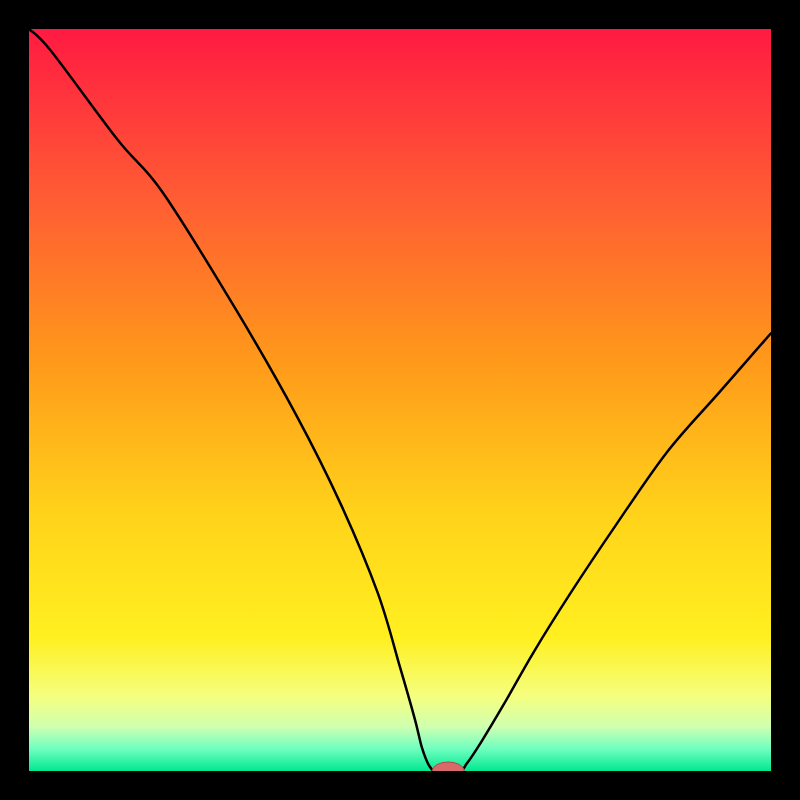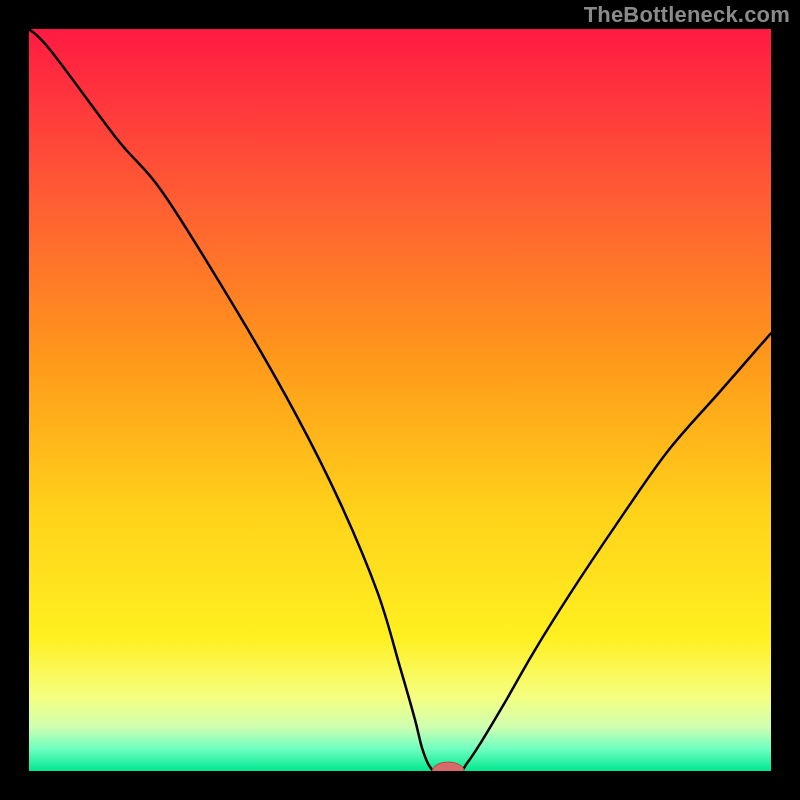--- a/index.html
+++ b/index.html
@@ -36,21 +36,20 @@
   }
   svg {
     display: block;
     width: 742px;
     height: 742px;
   }
 </style>
 </head>
 <body>
 <div class="frame">
-  <div class="watermark">TheBottleneck.com</div>
   <div class="plot">
     <svg viewBox="0 0 742 742">
       <defs>
         <linearGradient id="bg-grad" x1="0" y1="0" x2="0" y2="1">
           <stop id="g0" offset="0%" stop-color="#ff1a42"></stop>
           <stop id="g1" offset="22%" stop-color="#ff5a34"></stop>
           <stop id="g2" offset="45%" stop-color="#ff9a1a"></stop>
           <stop id="g3" offset="65%" stop-color="#ffd21a"></stop>
           <stop id="g4" offset="82%" stop-color="#fff020"></stop>
           <stop id="g5" offset="90%" stop-color="#f5ff80"></stop>

